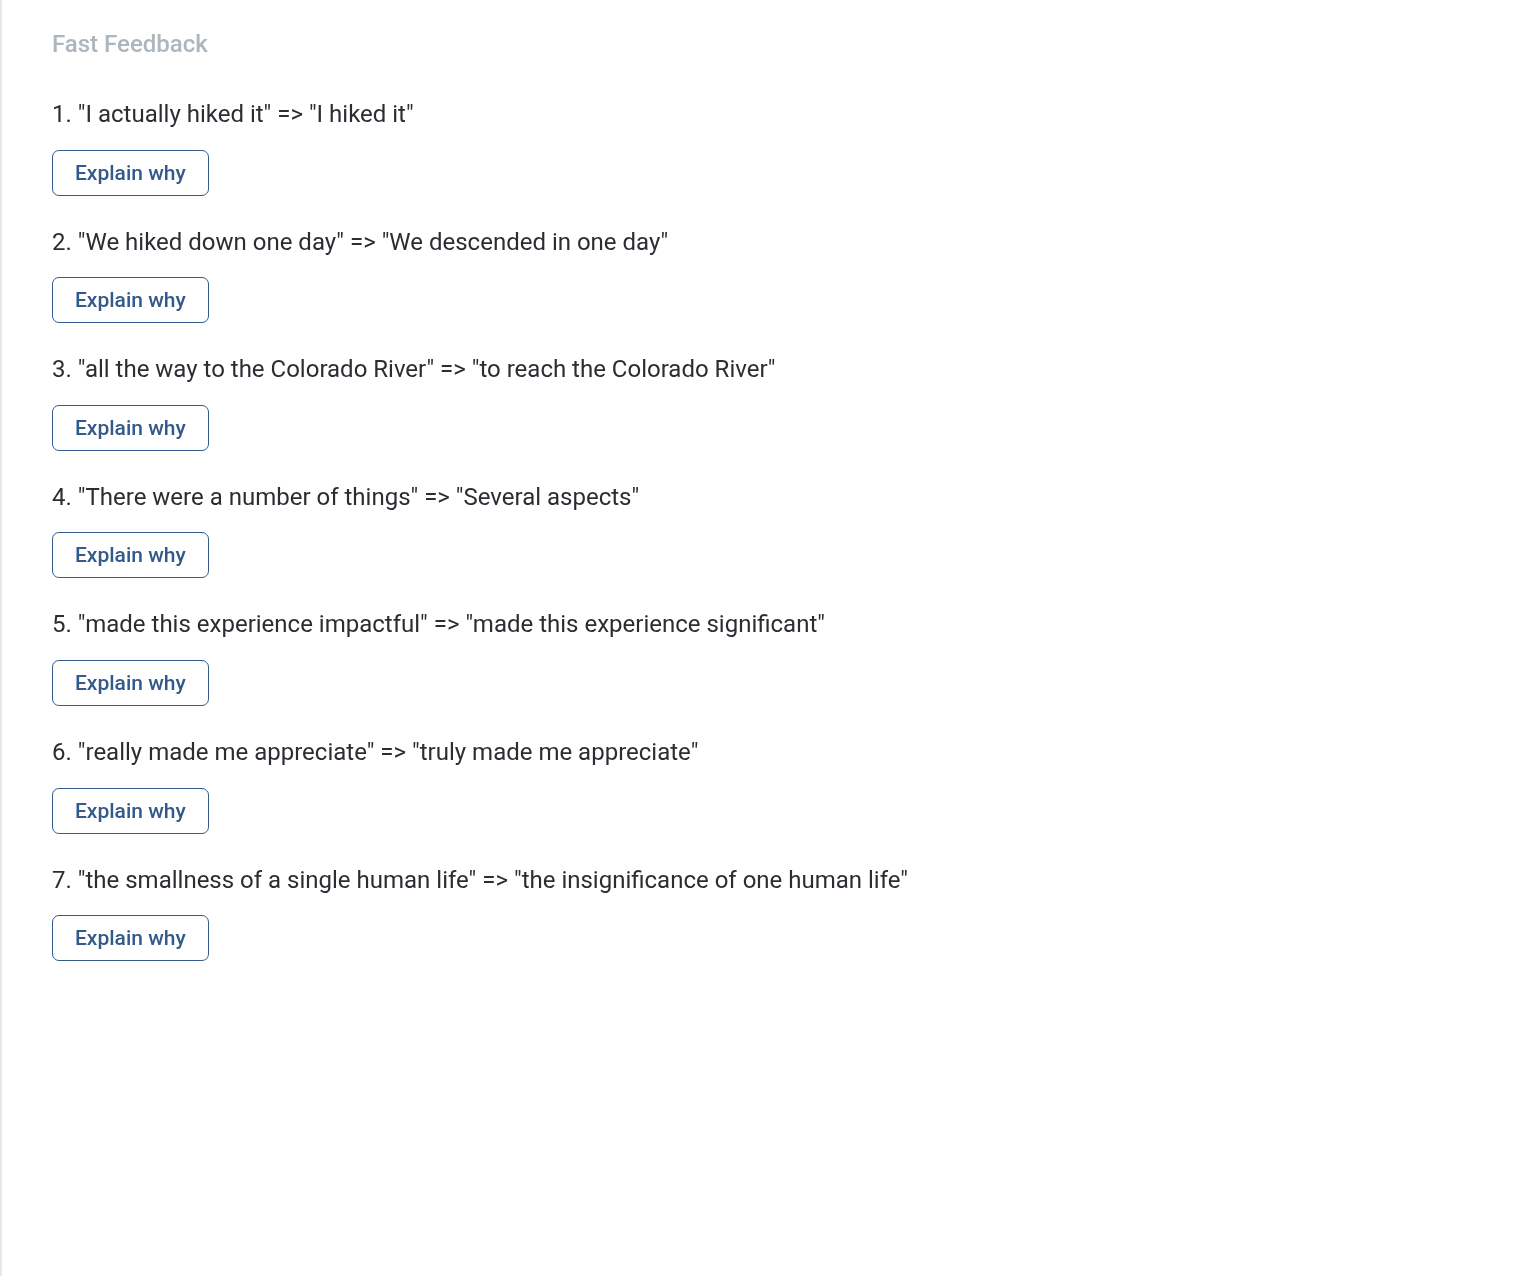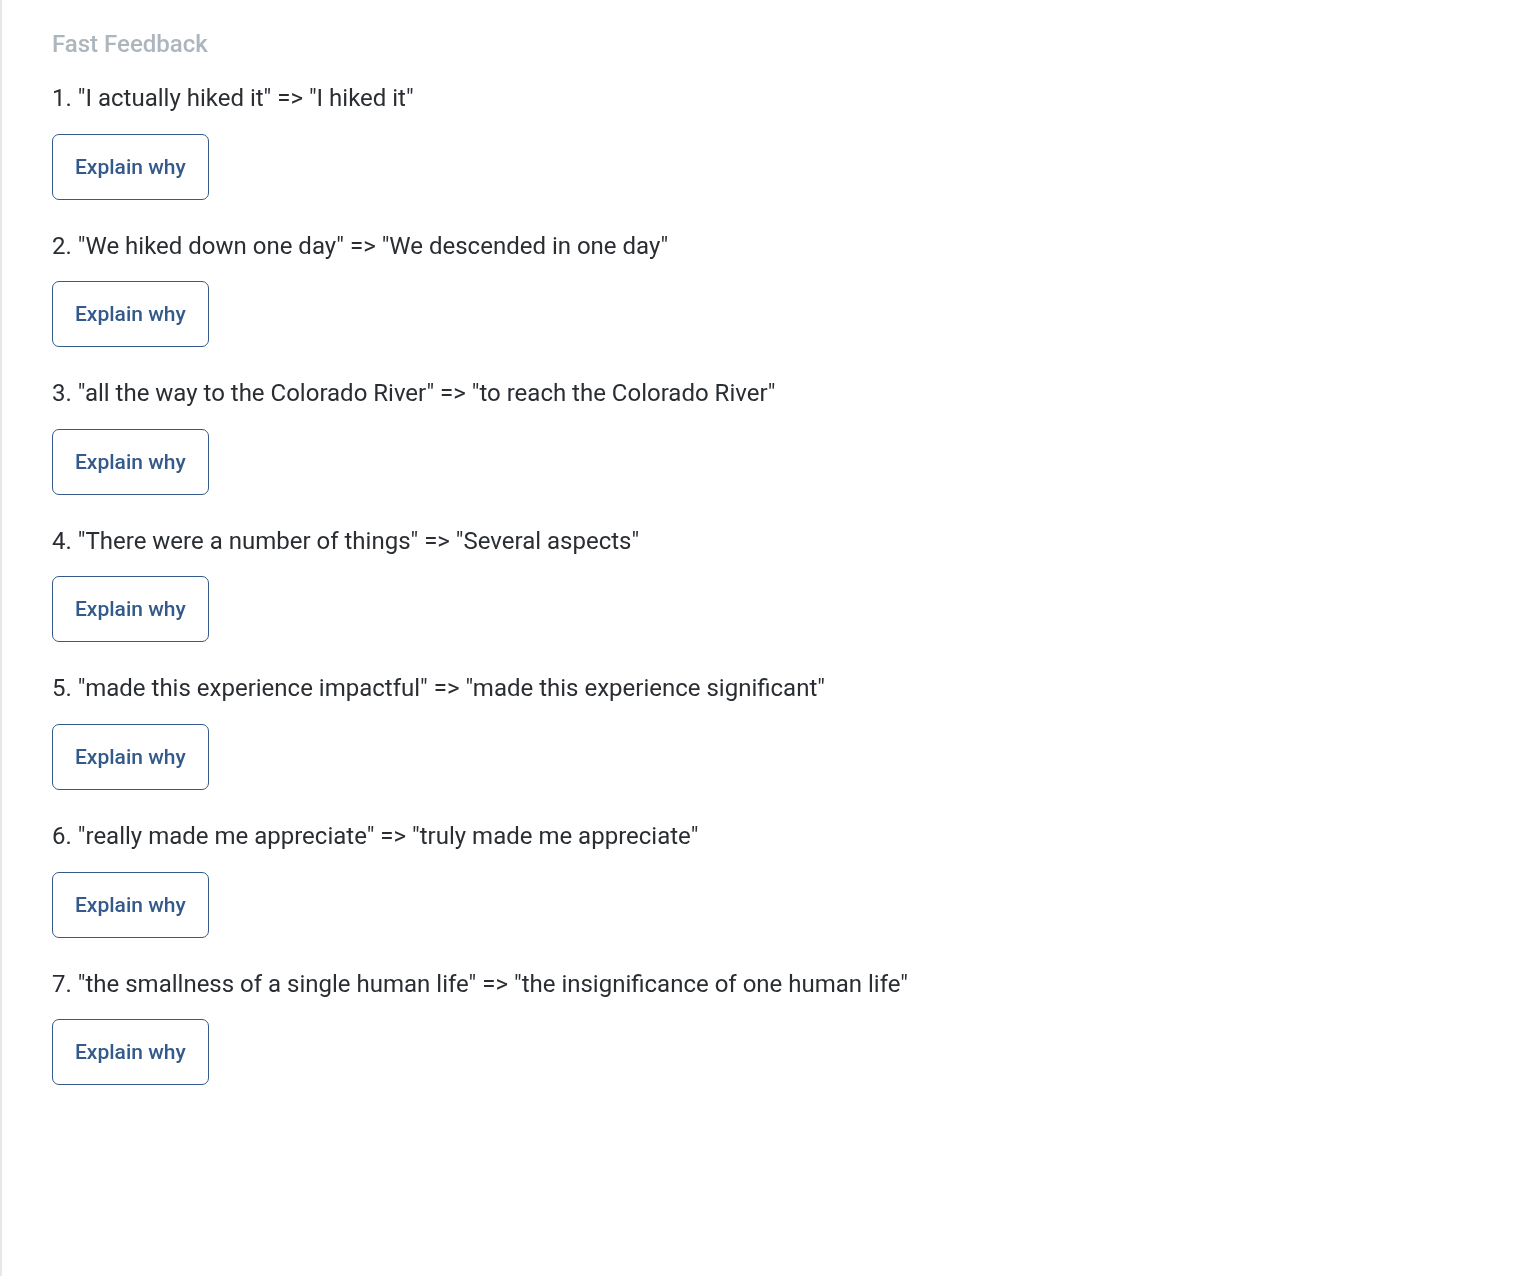--- a/index.html
+++ b/index.html
@@ -15,39 +15,39 @@
     .container {
       background: #ffffff;
       border-left: 2px solid #e5e7eb;
       padding: 30px 50px 50px 50px;
       min-height: 100vh;
     }
     .section-title {
       color: #adb5bd;
       font-size: 24px;
       font-weight: 500;
-      margin-bottom: 24px;
+      margin-bottom: 40px;
     }
     .feedback-item {
       margin-bottom: 30px;
     }
     .feedback-text {
       color: #2a2e33;
       font-size: 24px;
       margin-bottom: 18px;
       line-height: 1.4;
     }
     .explain-button {
       display: inline-block;
       background: #ffffff;
       border: 1.5px solid #335a8a;
       color: #335a8a;
       font-size: 21px;
       font-weight: 500;
-      padding: 20px 22px;
+      padding: 10px 22px;
       border-radius: 7px;
       cursor: pointer;
       font-family: inherit;
     }
   </style>
 </head>
 <body>
 
 <div class="container">
   <div class="section-title">Fast Feedback</div>

